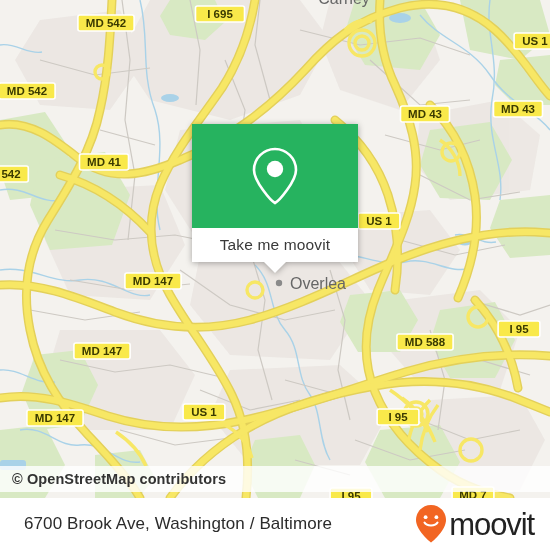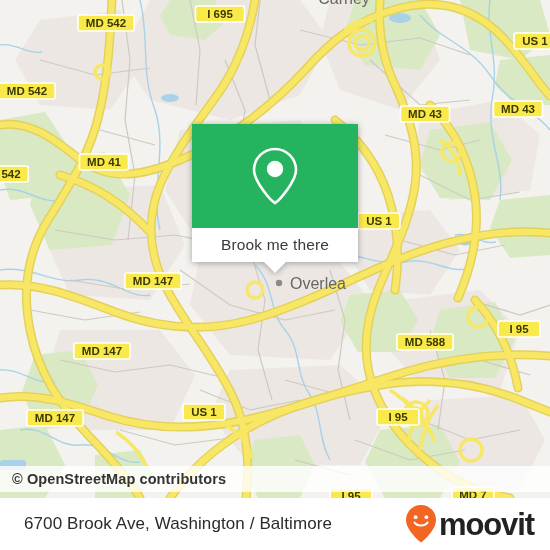--- a/index.html
+++ b/index.html
@@ -31,21 +31,21 @@
               border-right:11px solid transparent;
               border-top:11px solid #fff;}
 
   
   #footer{position:absolute;left:0;top:498px;width:550px;height:52px;
           background:#fff;display:flex;align-items:center;z-index:70;gap:28px;}
   #footer-title{font-size:17px;color:#2b2b2b;padding-left:24px;flex:1;
                 letter-spacing:.1px;white-space:nowrap;}
   #brand{display:flex;align-items:center;padding-right:16px;}
   #brand-text{font-size:31px;color:#222;letter-spacing:-1.1px;
-              margin-left:1px;line-height:1;font-weight:700;}
+              margin-left:1px;line-height:1;font-weight:400;}
 
   
   .shield-txt{font-family:"Liberation Sans",sans-serif;font-size:11.5px;
               font-weight:bold;fill:#3a3a00;}
   .place-lg{font-family:"Liberation Sans",sans-serif;font-size:16px;
             fill:#666;}
 </style>
 </head>
 <body>
 
@@ -276,21 +276,21 @@
   </div>
 
   <div id="popup">
     <div id="popup-head">
       <svg width="52" height="62" viewBox="0 0 52 62">
         <path d="M26 4 C14.4 4 5 13.4 5 25 C5 36.5 22 56 26 58 C30 56 47 36.5 47 25 C47 13.4 37.6 4 26 4 Z" fill="none" stroke="#ffffff" stroke-width="2.6"></path>
         <circle cx="26" cy="24" r="8.2" fill="#ffffff"></circle>
       </svg>
     </div>
     <div id="popup-body">
-      <span>Brook me there</span>
+      <span>Take me moovit</span>
     </div>
     <div id="popup-tail"></div>
   </div>
 
   <div id="footer">
     <div id="footer-title">6700 Brook Ave, Washington / Baltimore</div>
     <div id="brand">
       <svg width="34" height="40" viewBox="0 0 34 40">
         <path d="M17 1 C8.7 1 2 7.7 2 16 C2 25.5 14 36.5 17 38.5 C20 36.5 32 25.5 32 16 C32 7.7 25.3 1 17 1 Z" fill="#f26522"></path>
         <circle cx="11.6" cy="13.2" r="1.9" fill="#ffffff"></circle>

